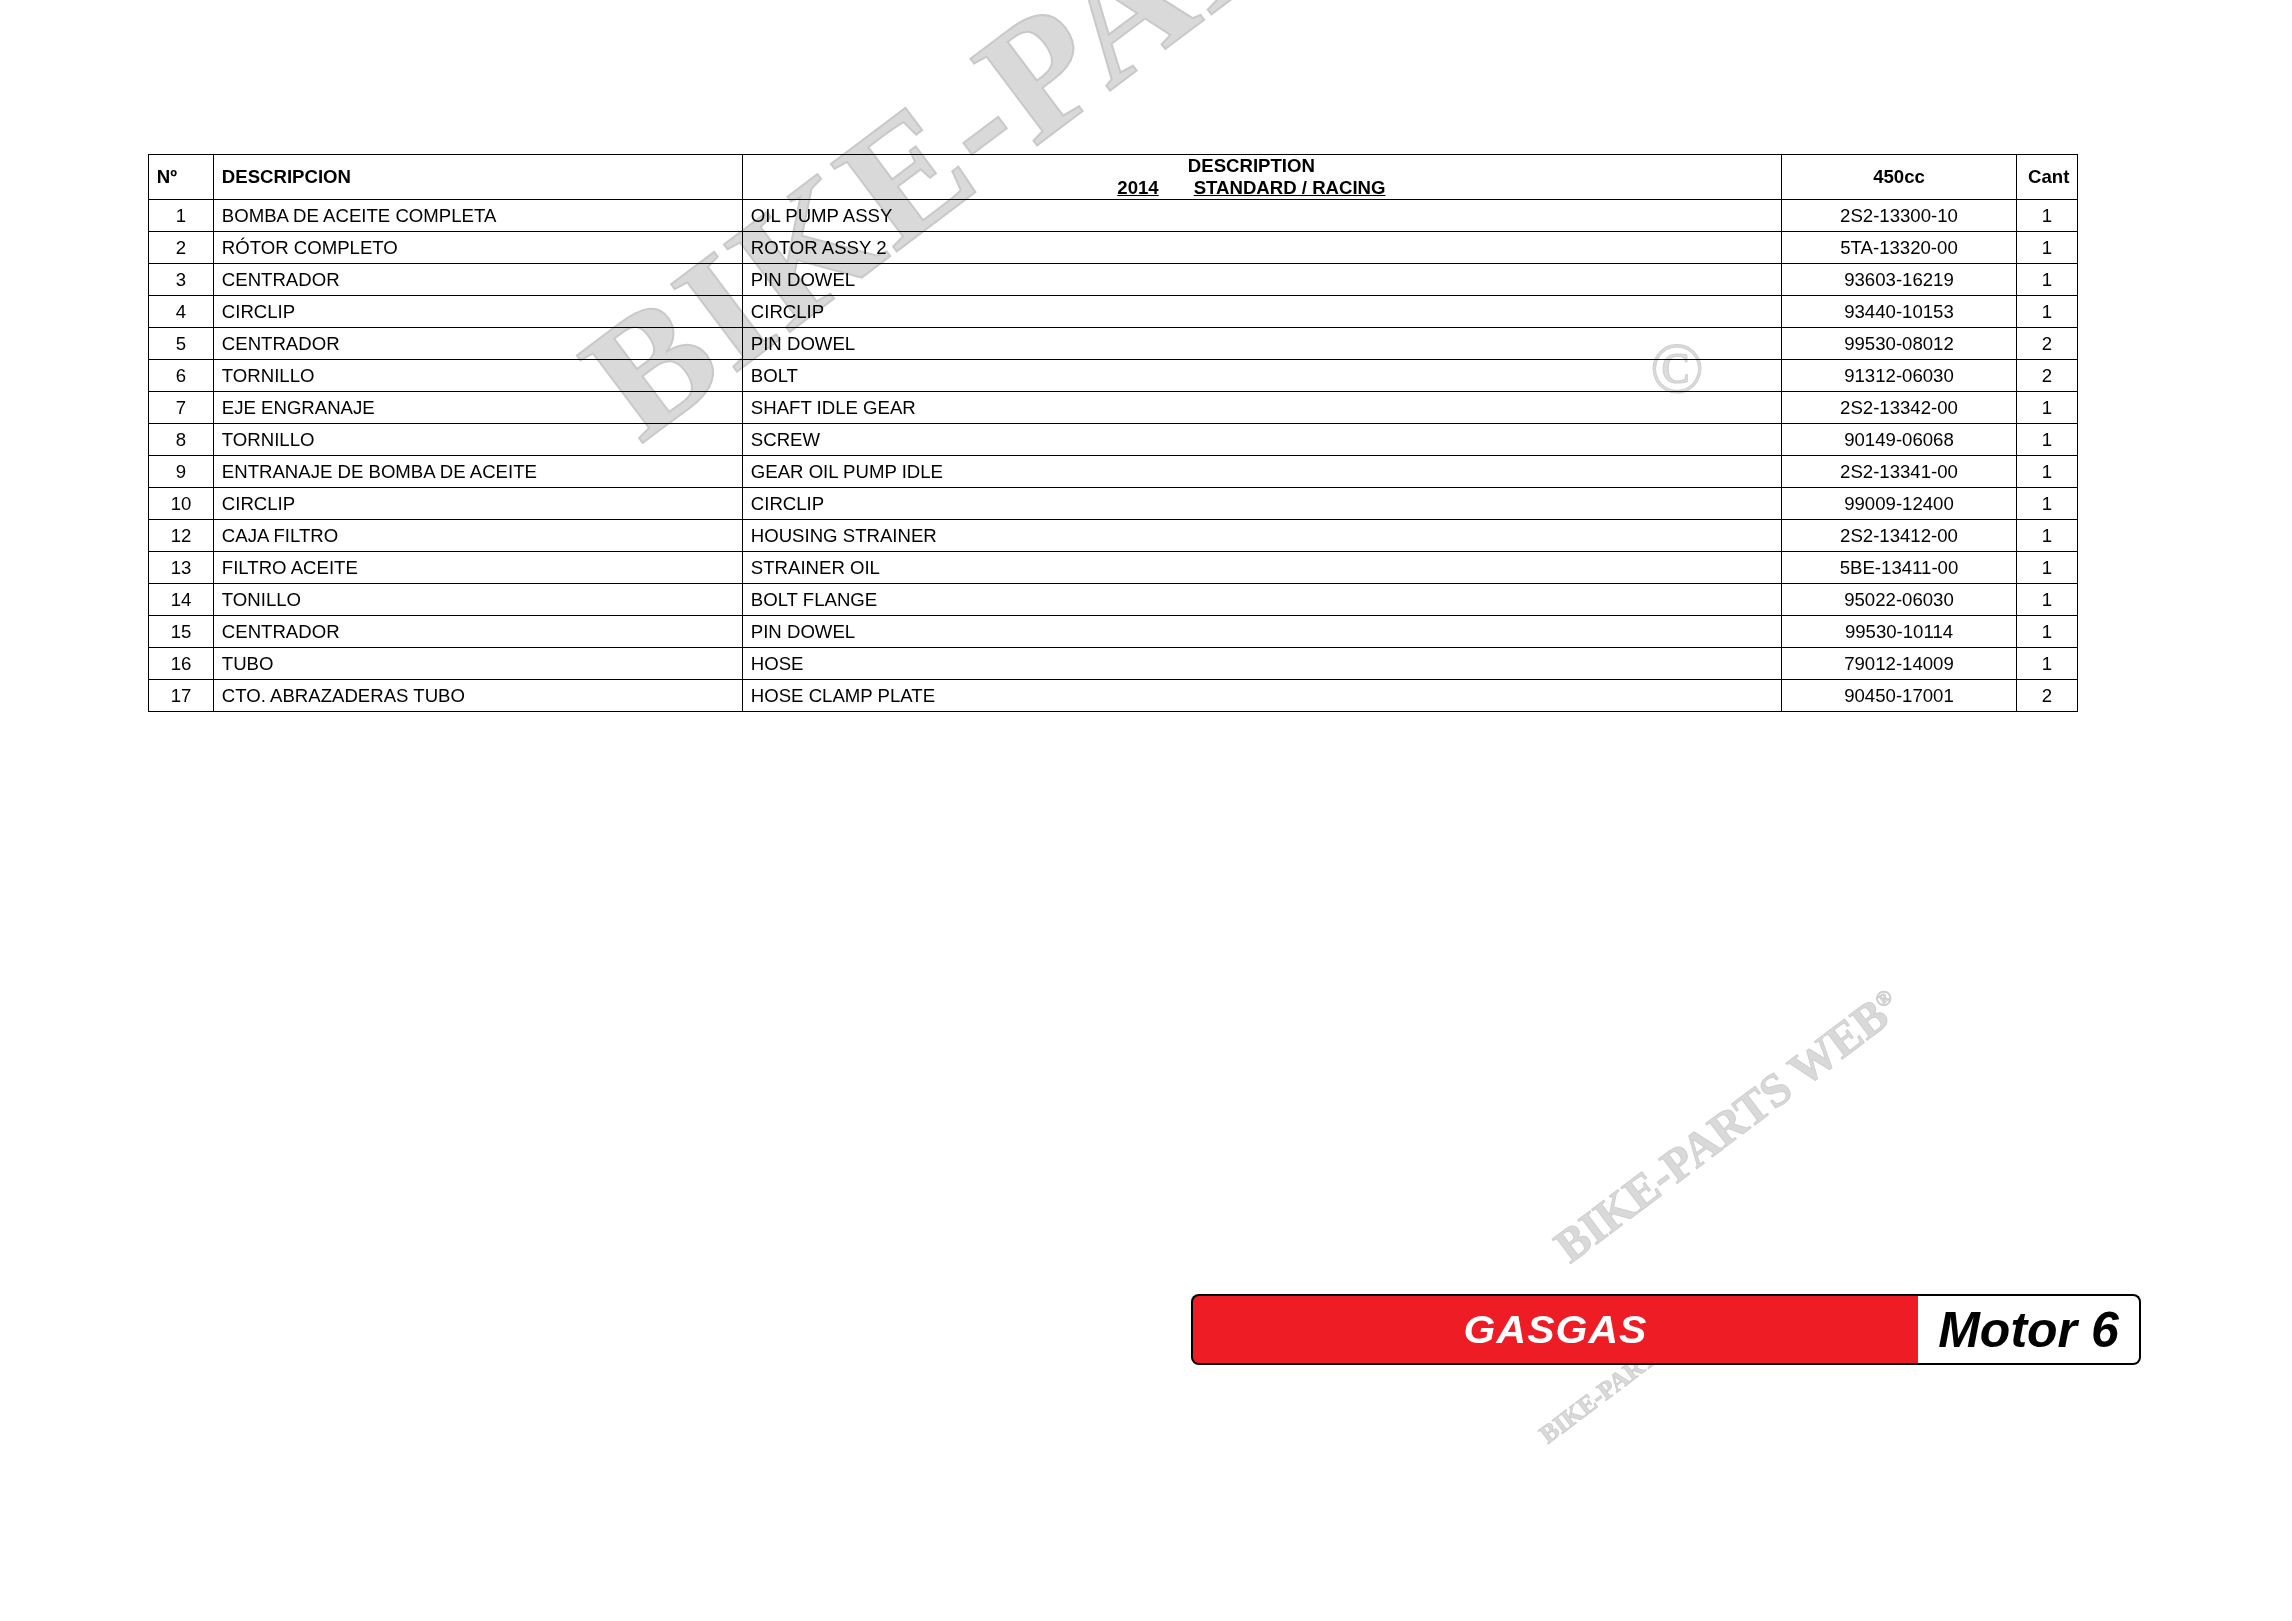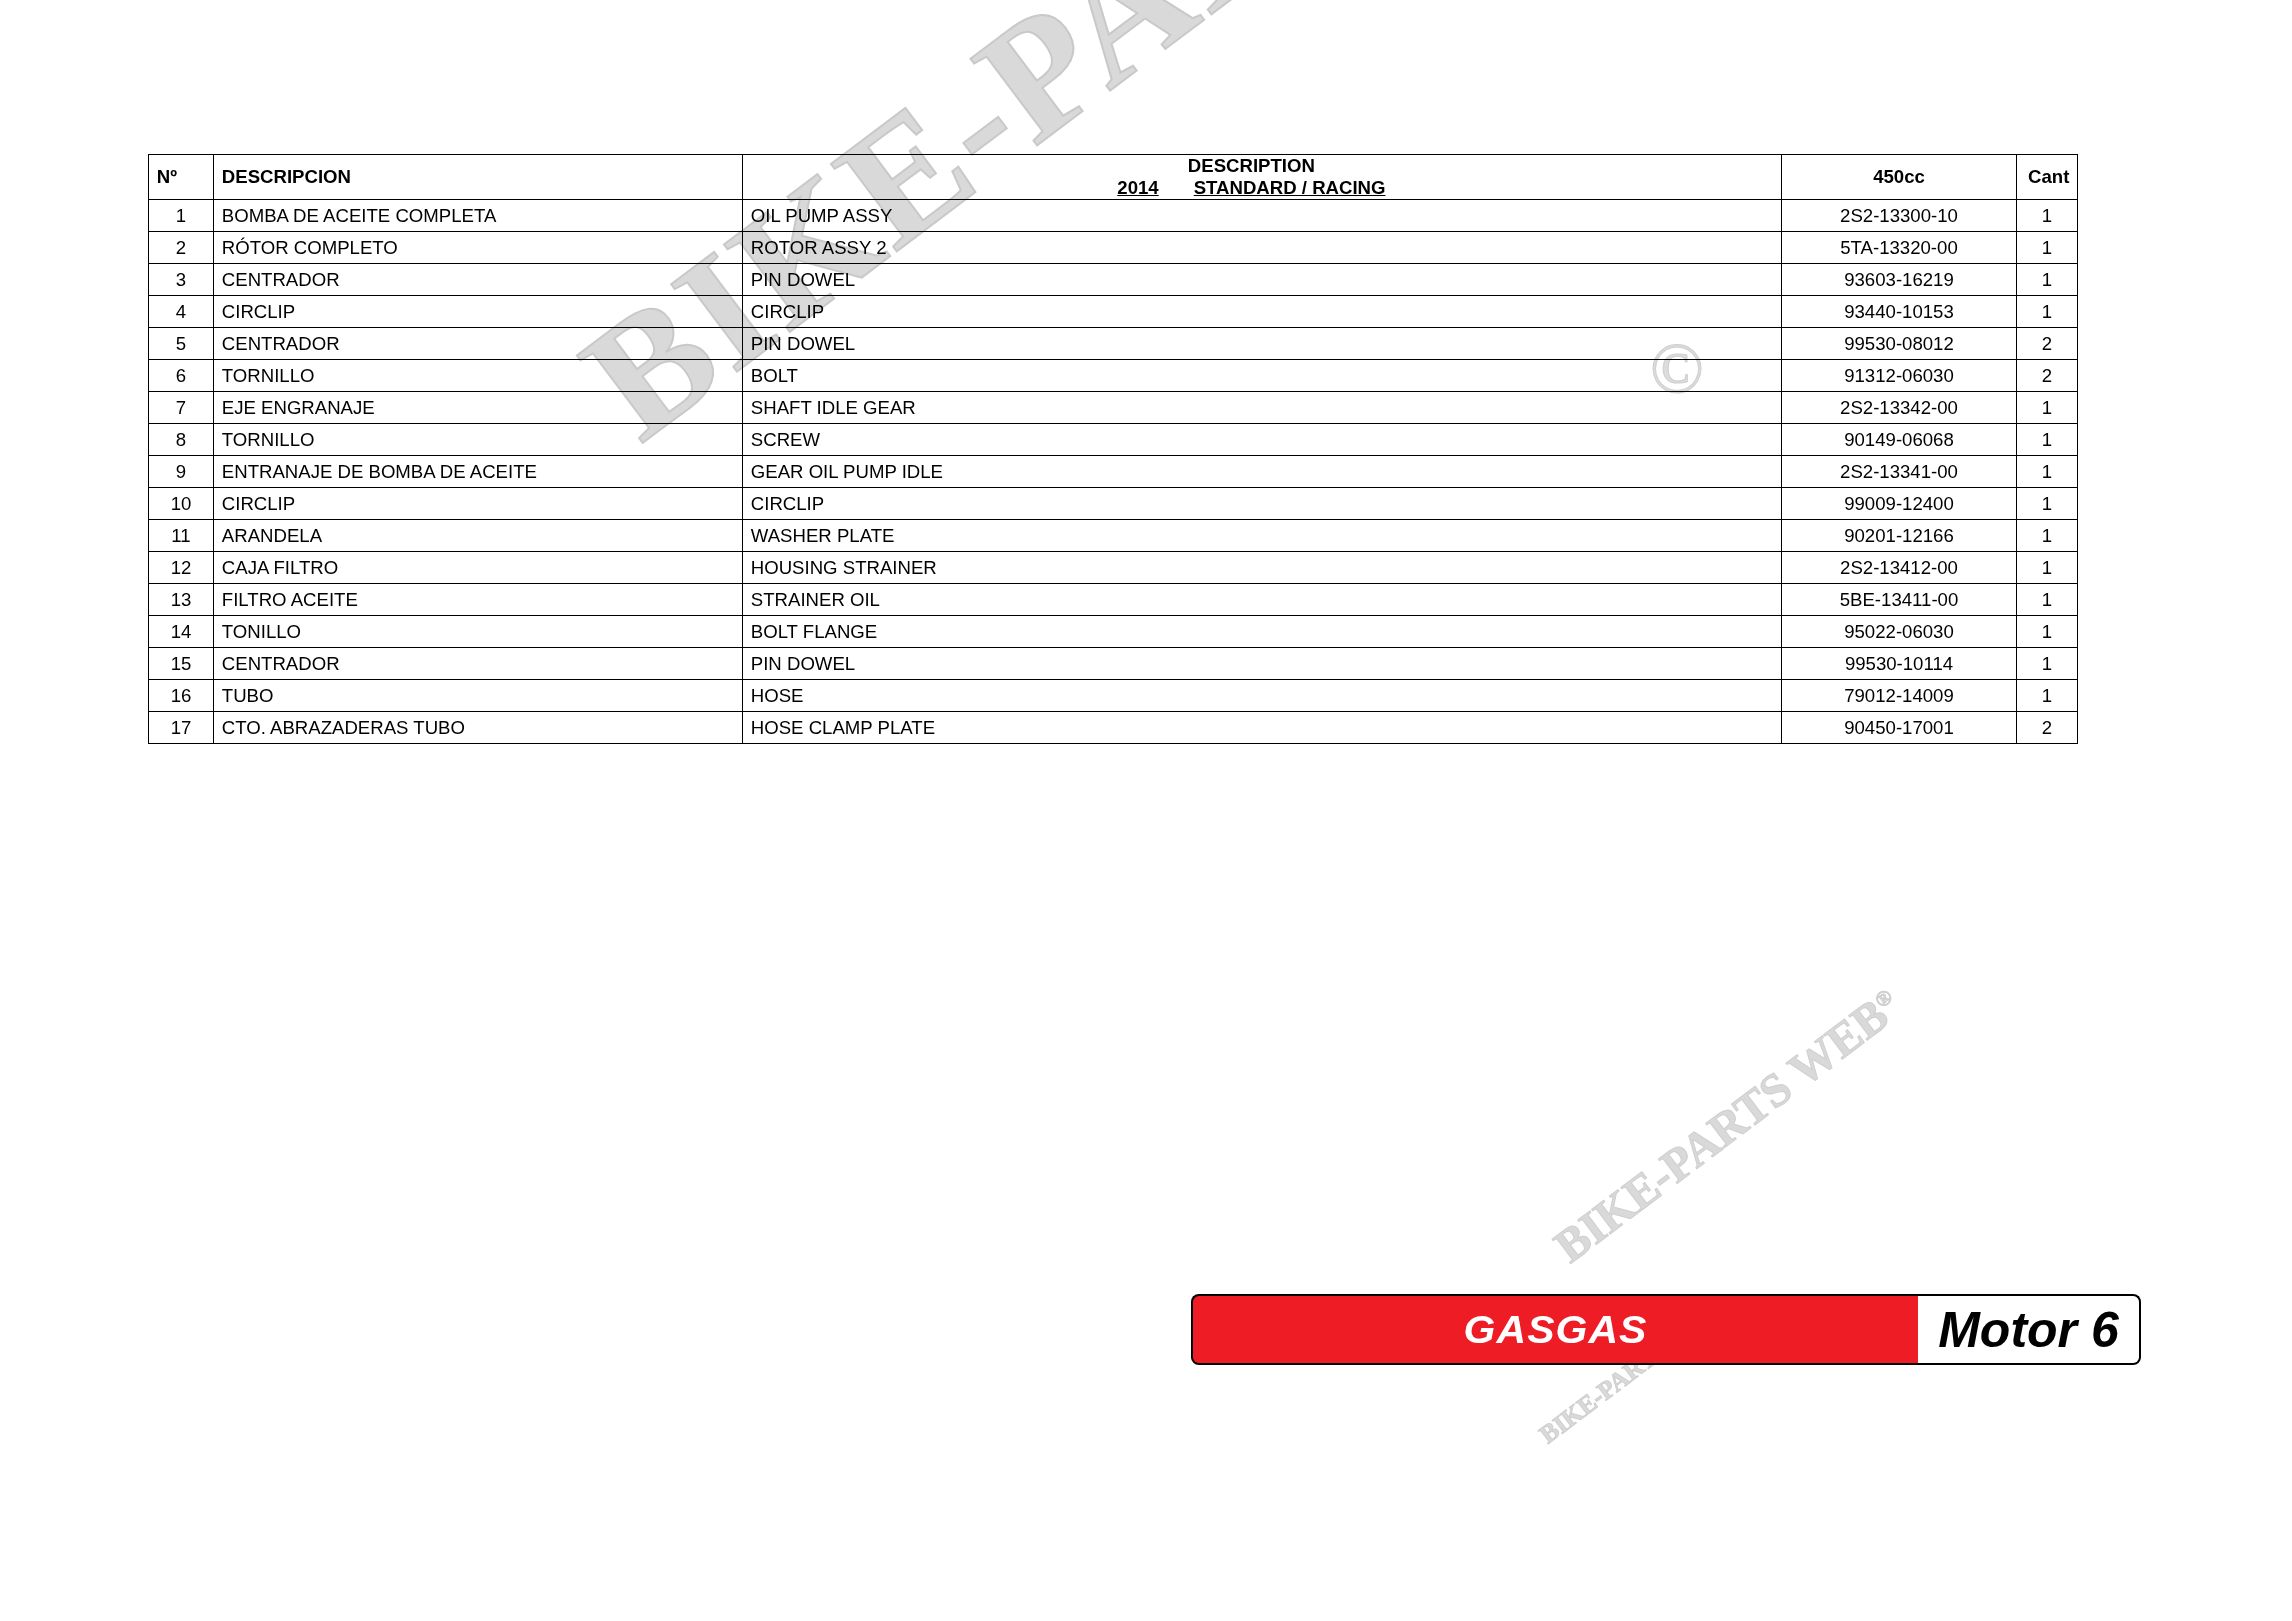--- a/index.html
+++ b/index.html
@@ -283,27 +283,20 @@
         <td class="col-cant">1</td>
       </tr>
       <tr>
         <td class="col-no">10</td>
         <td class="col-es">CIRCLIP</td>
         <td class="col-en">CIRCLIP</td>
         <td class="col-ref">99009-12400</td>
         <td class="col-cant">1</td>
       </tr>
       <tr>
-        <td class="col-no">11</td>
-        <td class="col-es">ARANDELA</td>
-        <td class="col-en">WASHER PLATE</td>
-        <td class="col-ref">90201-12166</td>
-        <td class="col-cant">1</td>
-      </tr>
-      <tr>
         <td class="col-no">12</td>
         <td class="col-es">CAJA FILTRO</td>
         <td class="col-en">HOUSING STRAINER</td>
         <td class="col-ref">2S2-13412-00</td>
         <td class="col-cant">1</td>
       </tr>
       <tr>
         <td class="col-no">13</td>
         <td class="col-es">FILTRO ACEITE</td>
         <td class="col-en">STRAINER OIL</td>

